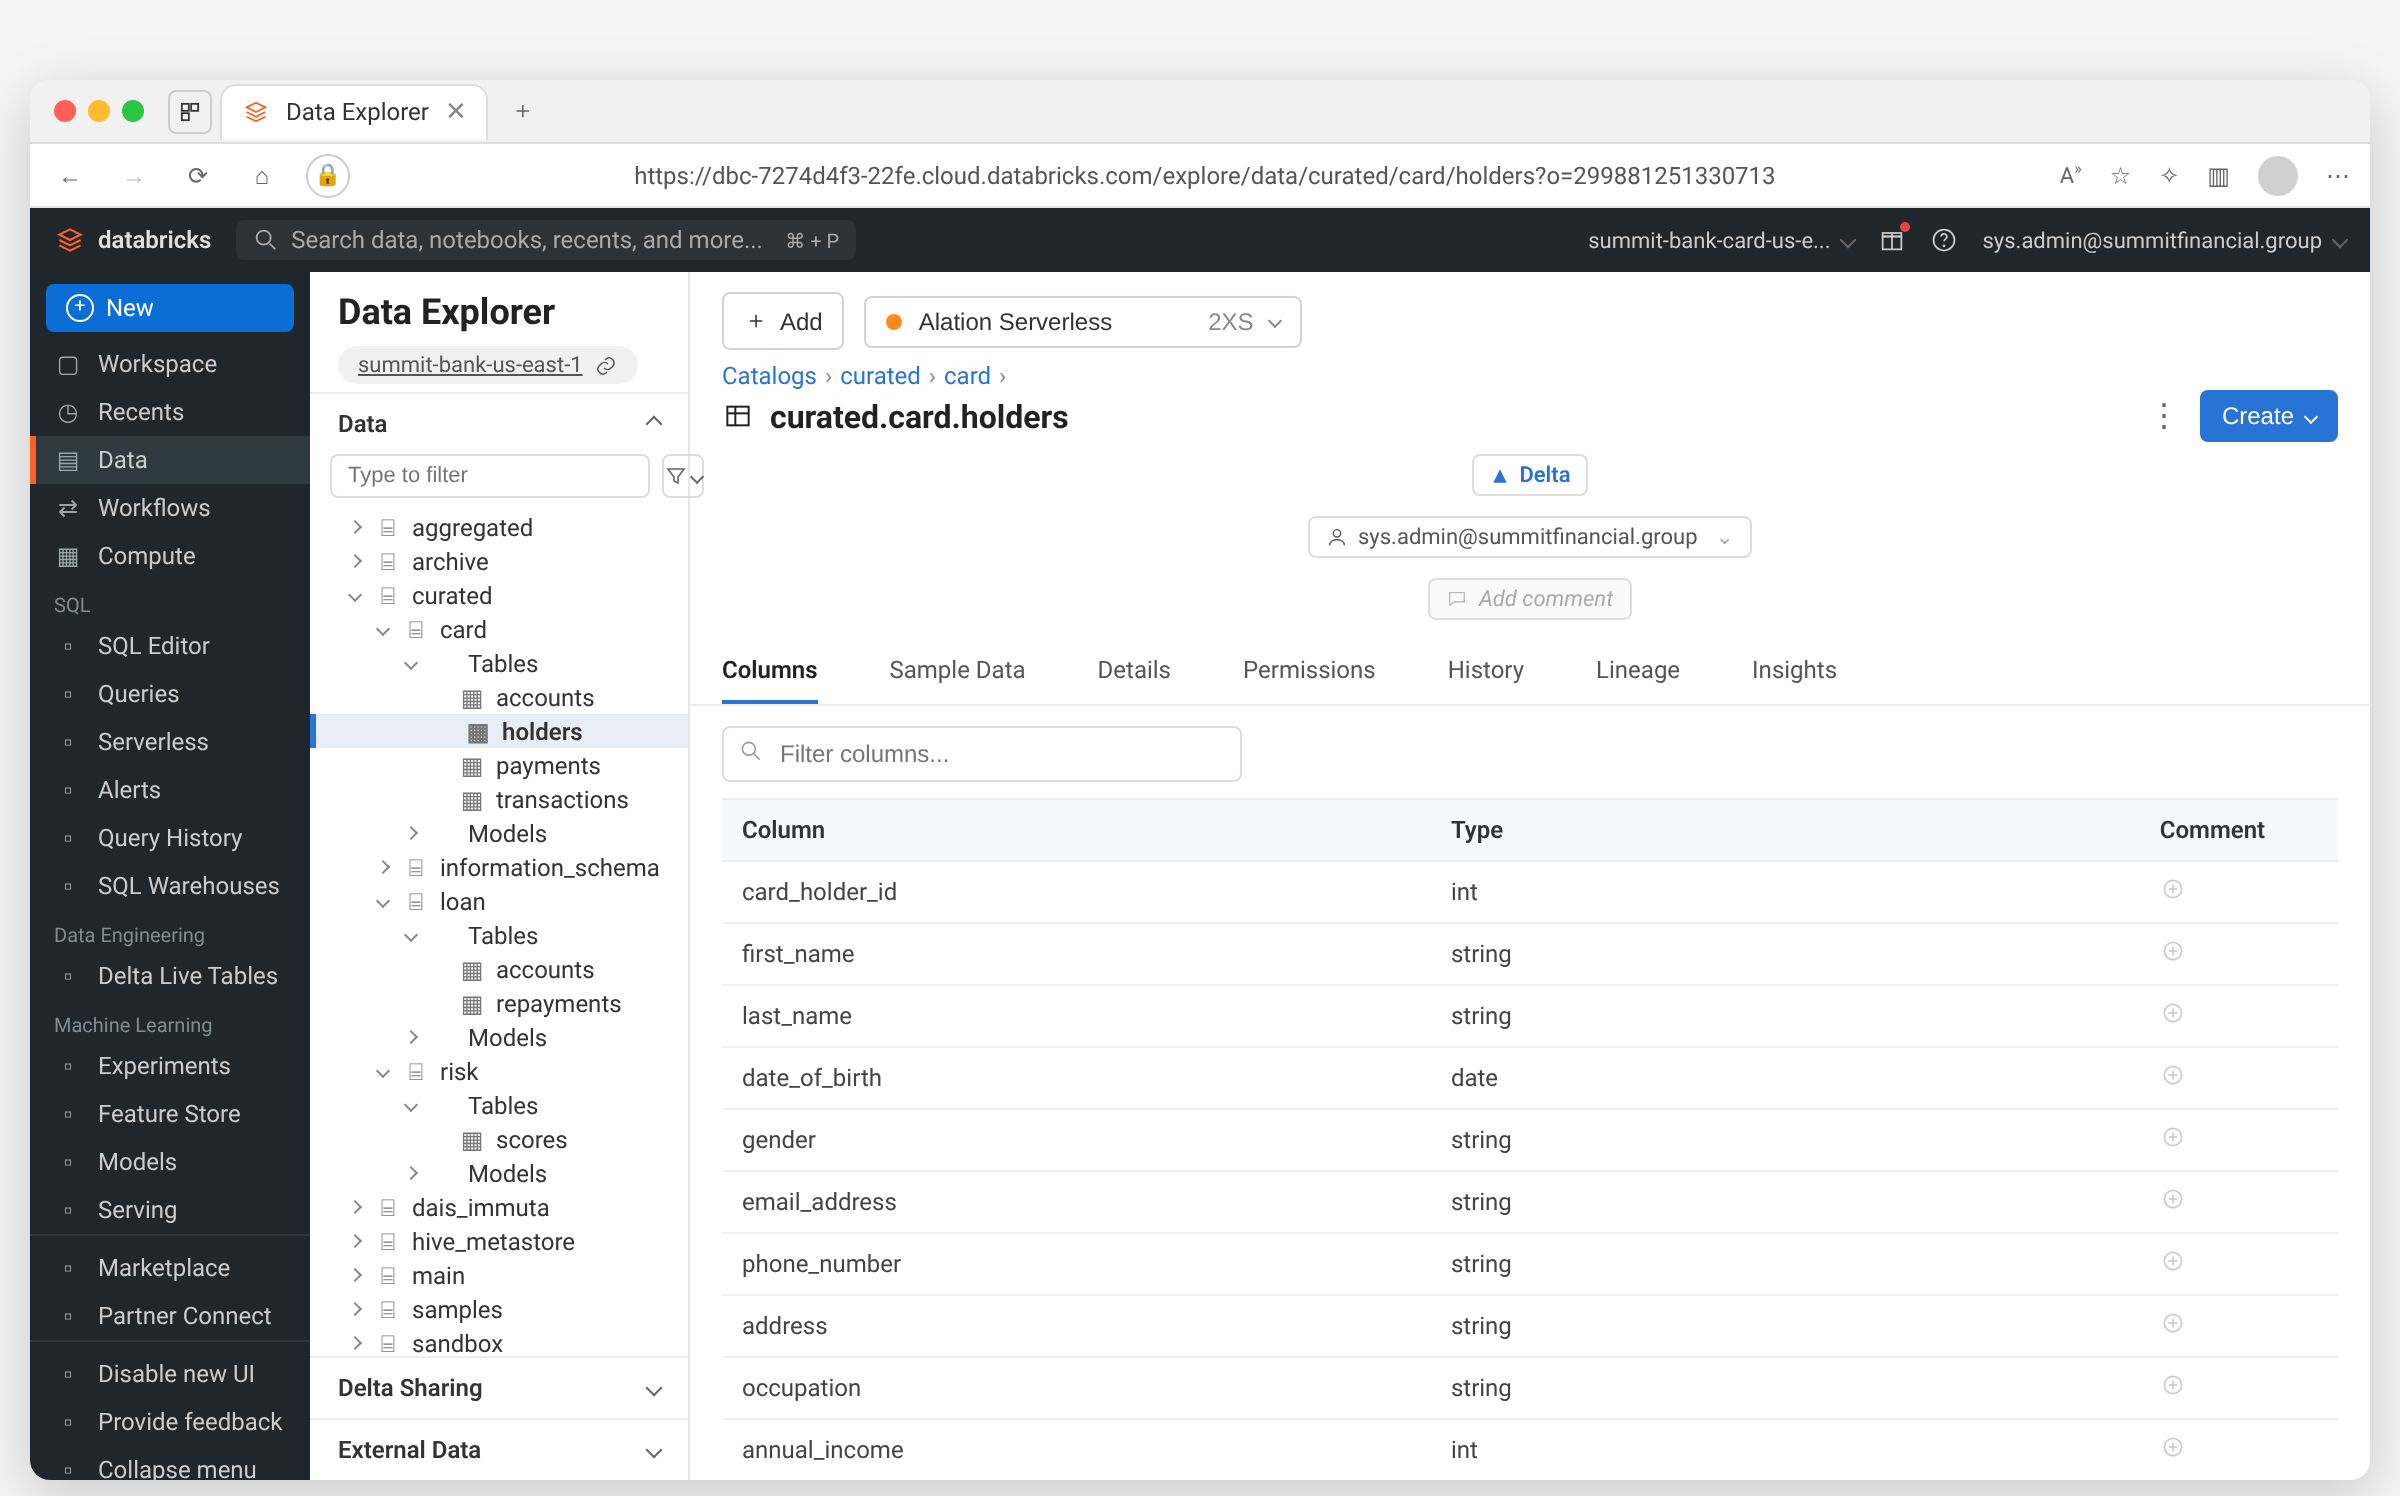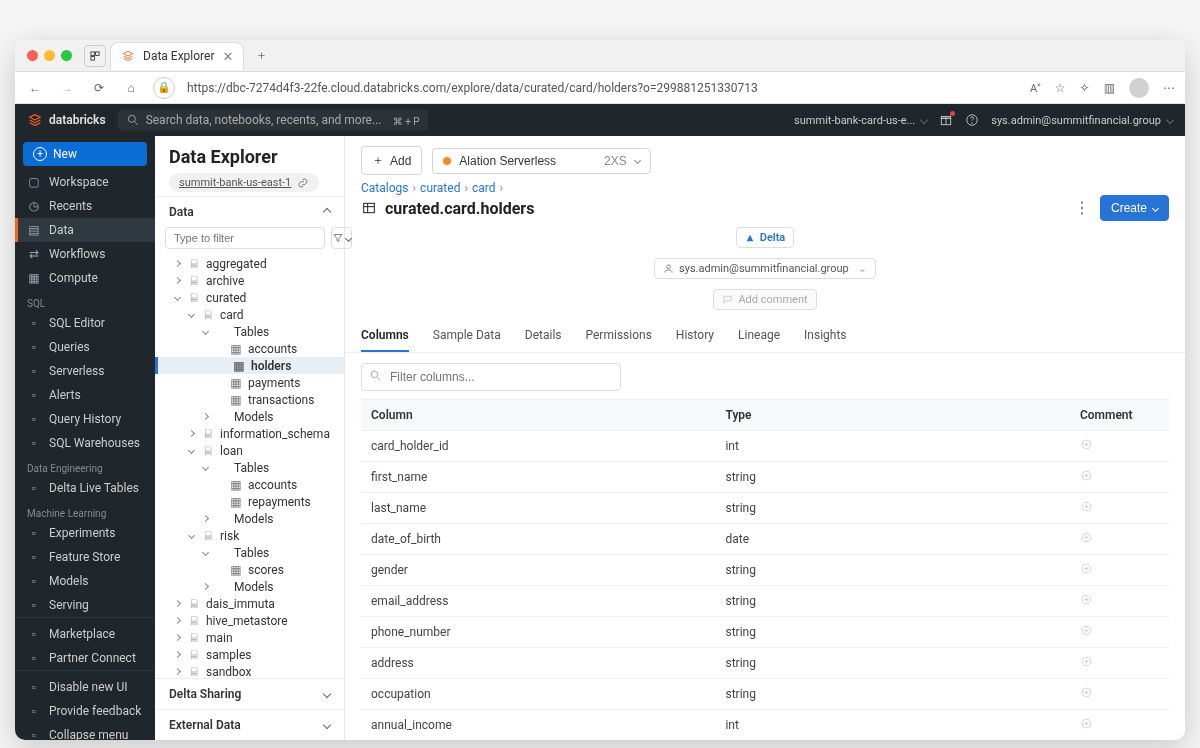--- a/index.html
+++ b/index.html
@@ -11,21 +11,21 @@
   .traffic span { width:11px; height:11px; border-radius:50%; display:block;}
   .t-red{background:#ff5f57;} .t-yellow{background:#febc2e;} .t-green{background:#28c840;}
   .favicon-box{ width:22px; height:22px; border:1px solid #ccc; border-radius:4px; display:flex; align-items:center; justify-content:center; margin-right:4px; }
   .browser-tab{ height:28px; background:#fff; border:1px solid #ddd; border-bottom:none; border-radius:8px 8px 0 0; display:flex; align-items:center; padding:0 10px; gap:8px; font-size:12px; color:#333; }
   .browser-tab .close{ color:#888; font-size:13px; }
   .newtab{ width:22px; height:22px; border-radius:50%; display:flex; align-items:center; justify-content:center; color:#666; margin-left:6px;}
   
   .urlbar{ height:32px; background:#fff; display:flex; align-items:center; gap:12px; padding:0 10px; border-bottom:1px solid #e3e3e3;}
   .urlbar .navbtn{ color:#666; width:20px; text-align:center;}
   .urlbar .lockbox{ width:22px; height:22px; border:1px solid #ccc; border-radius:12px; display:flex; align-items:center; justify-content:center; font-size:11px; color:#555;}
-  .urlbar .url{ color:#555; font-size:12px; flex:1; white-space:nowrap; overflow:hidden; text-overflow:ellipsis;}
+  .urlbar .url{ color:#555; font-size:12px; flex:1; white-space:nowrap; overflow:hidden; text-overflow:ellipsis;text-align:center;}
   .urlbar .right-icons{ display:flex; gap:14px; color:#666; align-items:center;}
   .urlbar .avatar{ width:20px; height:20px; border-radius:50%; background:#d0d0d0;}
   
   .topbar{ height:32px; background:#1f272d; color:#e0e0e0; display:flex; align-items:center; padding:0 12px; gap:12px; font-size:12px;}
   .logo{ display:flex; align-items:center; gap:6px; font-weight:600;}
   .logo-icon{ width:16px; height:16px; }
   .searchbox{ display:flex; align-items:flex-end; gap:6px; background:#2b3339; border-radius:4px; padding:3px 8px; flex:0 0 310px; color:#aaa;}
   .kbd{ font-size:10px; color:#aaa; }
   .topbar .spacer{ flex:1; }
   .topbar .pill{ display:flex; align-items:center; gap:6px; color:#ccc; font-size:11px;}
@@ -68,23 +68,23 @@
   .btn{ border:1px solid #d0d4da; background:#fff; border-radius:4px; padding:5px 10px; font-size:12px; color:#333; display:inline-flex; align-items:center; gap:6px;}
   .btn-primary{ background:#2873d6; color:#fff; border-color:#2873d6;}
   .btn-primary .caret-dn{ border:solid #fff; border-width:0 1.5px 1.5px 0; padding:2px; transform:rotate(45deg); display:inline-block;}
   .orange-dot{ width:8px;height:8px;border-radius:50%; background:#ff8b1f;}
   .breadcrumbs{ padding:0 16px; font-size:12px; color:#2873d6; display:flex; gap:4px; align-items:center;}
   .breadcrumbs .sep{ color:#888;}
   .page-title{ padding:2px 16px; font-size:16px; font-weight:700; color:#222; display:flex; align-items:center; gap:8px;}
   .meta-row{ padding:6px 16px; display:flex; gap:10px; align-items:center; font-size:11px;flex-direction:column;}
   .chip{ border:1px solid #ddd; border-radius:4px; padding:3px 8px; color:#555; display:inline-flex; align-items:center; gap:5px;}
   .chip .delta{ color:#2873d6; font-weight:600;}
-  .chip.muted{ color:#aaa; background:#fafafa;}
+  .chip.muted{ color:#aaa; background:#fafafa;font-style:italic;}
   .top-actions{ display:flex; gap:10px; align-items:center; margin-left:auto;}
-  .tabs{ display:flex; gap:24px; padding:0 16px; border-bottom:1px solid #eee; margin-top:4px;}
+  .tabs{ display:flex; gap:36px; padding:0 16px; border-bottom:1px solid #eee; margin-top:4px;}
   .tab{ padding:8px 0; font-size:12px; color:#555; cursor:pointer; }
   .tab.active{ color:#222; font-weight:600; border-bottom:2px solid #2873d6;}
   .filter-cols{ margin:10px 16px 8px; }
   .filter-cols input{ width:260px; border:1px solid #ddd; border-radius:4px; padding:6px 8px 6px 28px; font-size:12px; }
   .filter-cols-wrap{ position:relative; display:inline-block;}
   .filter-cols-wrap .mag{ position:absolute; left:8px; top:6px; color:#999;}
   table.cols{ width:calc(100% - 32px); margin:0 16px; border-collapse:collapse; font-size:12px;}
   table.cols th{ text-align:left; font-weight:600; padding:8px 10px; background:#f7f8fa; border-top:1px solid #eee; border-bottom:1px solid #eee; color:#333;}
   table.cols td{ padding:7px 10px; border-bottom:1px solid #f0f0f0; color:#444;}
   table.cols td.comment{ color:#bbb; width:40px;}

